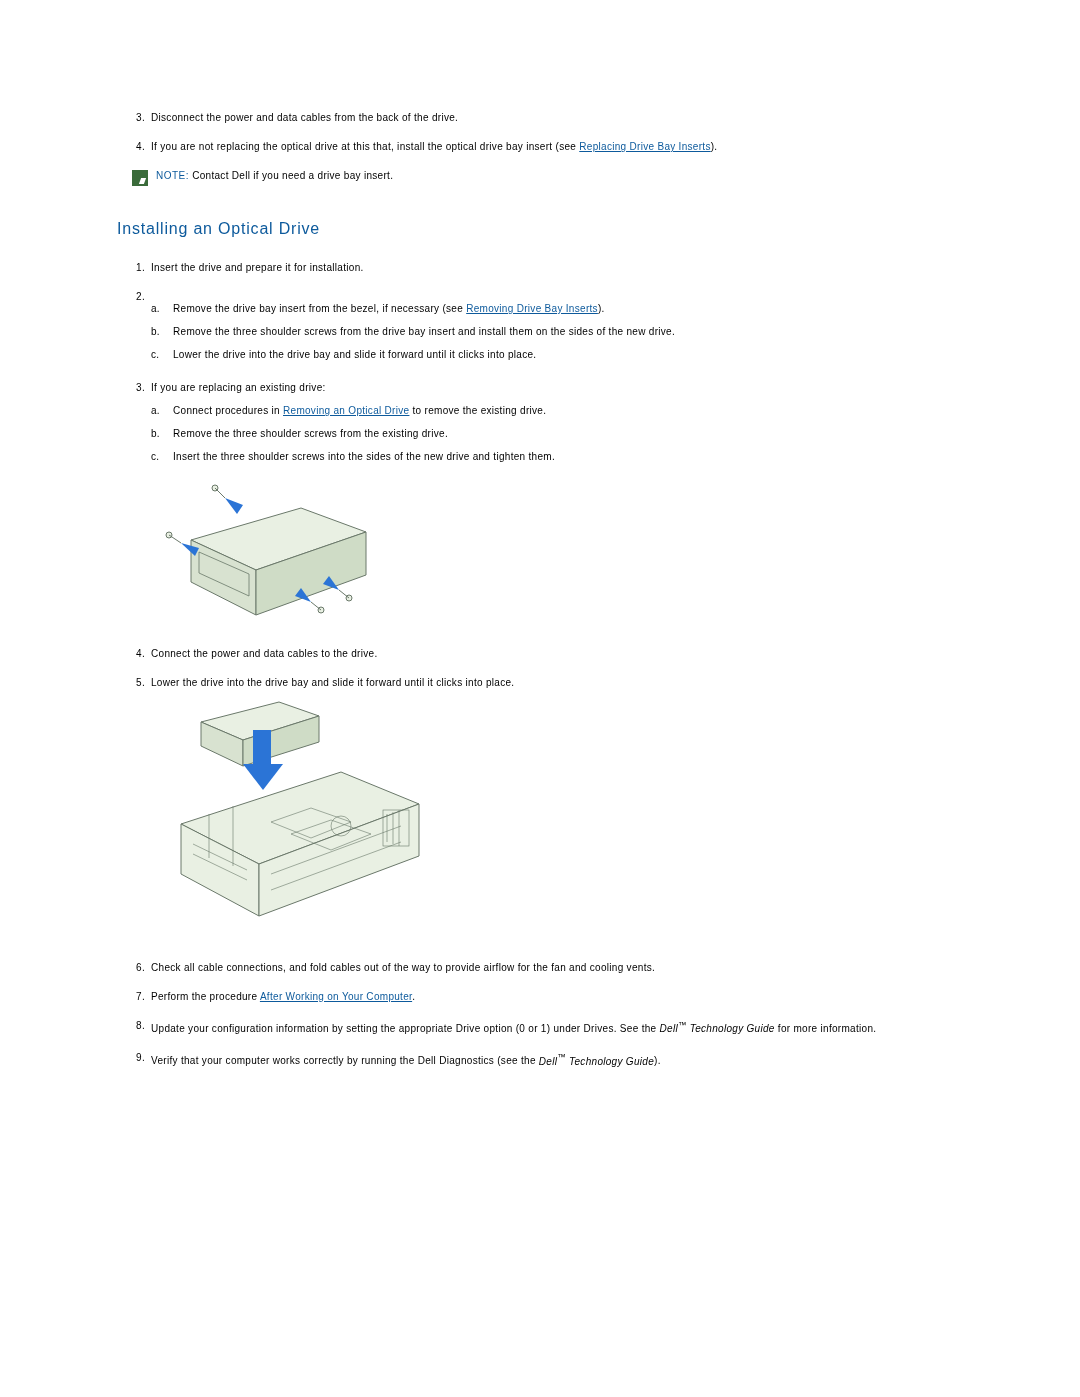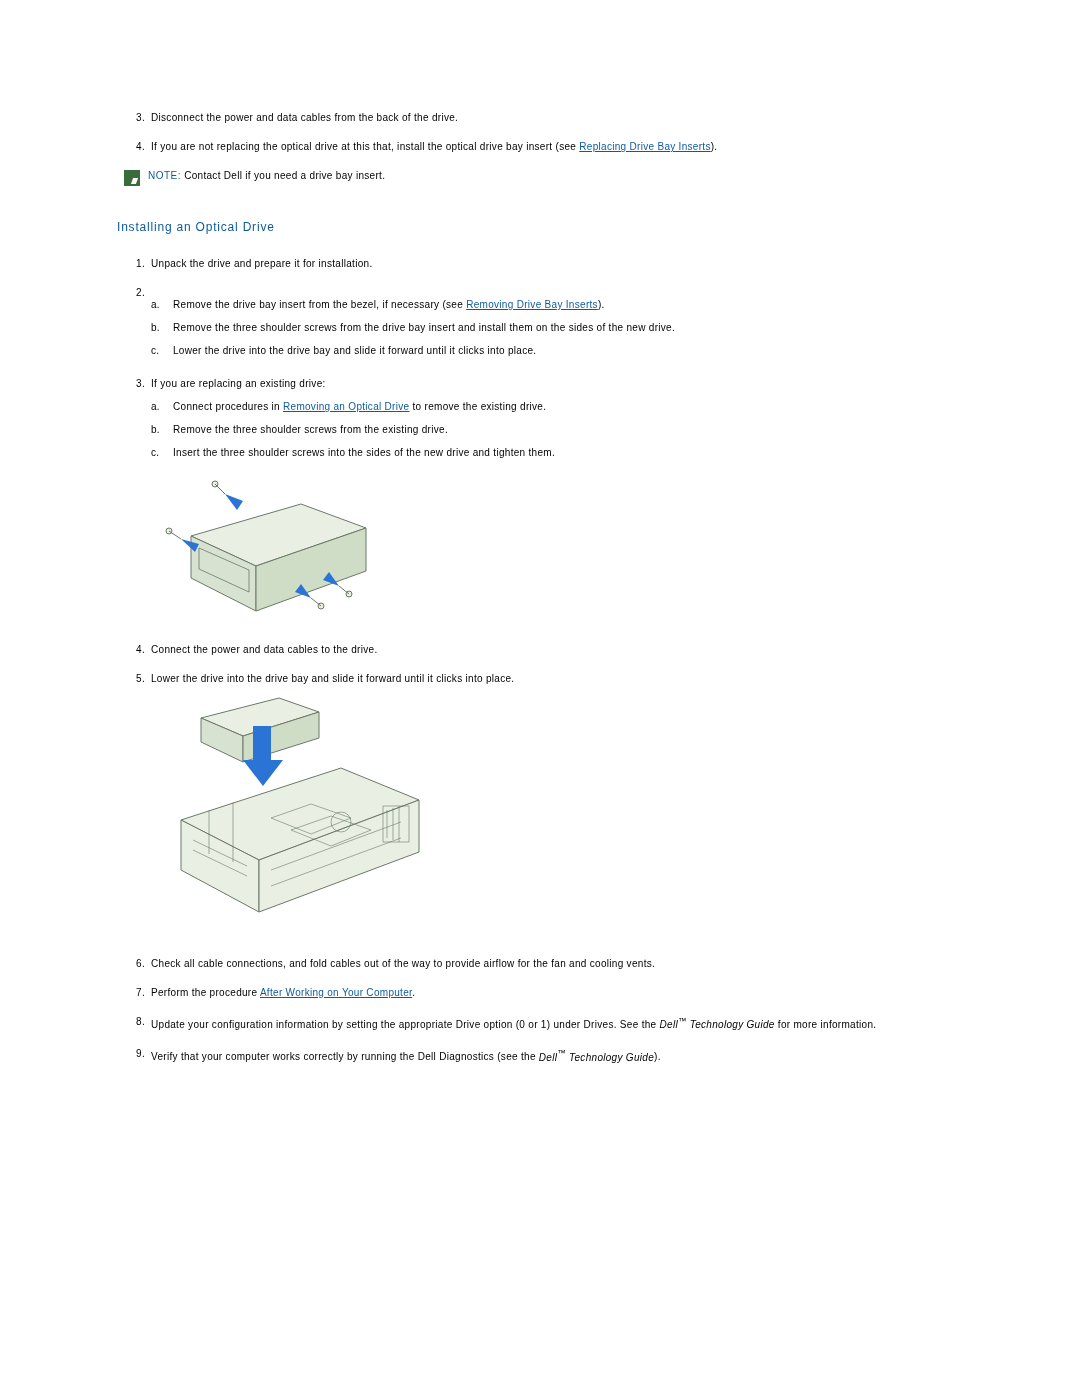--- a/index.html
+++ b/index.html
@@ -40,21 +40,21 @@
   .ol-sub .lbody {
     flex: 1;
   }
   a.link {
     color: #0d5a9c;
     text-decoration: underline;
   }
   .note-row {
     display: flex;
     align-items: flex-start;
-    margin: 8px 0 18px 7px;
+    margin: 8px 0 18px 15px;
   }
   .note-icon {
     width: 16px;
     height: 16px;
     background: #3a6b3a;
     color: #fff;
     font-size: 11px;
     font-weight: bold;
     text-align: center;
     line-height: 16px;
@@ -70,21 +70,21 @@
     background:#fff;
     transform: skewX(-20deg);
   }
   .note-label {
     color: #0d5a9c;
     font-weight: normal;
     letter-spacing: 0.5px;
   }
   h3.section {
     color: #0d5a9c;
-    font-size: 12px;
+    font-size: 16px;
     font-weight: normal;
     margin: 34px 0 24px 0;
     letter-spacing: 0.8px;
   }
   .subtext {
     margin-top: 12px;
   }
   .figure {
     margin: 4px 0 18px 34px;
   }
@@ -113,21 +113,21 @@
     <div>
       <span class="note-label">NOTE:</span><span> Contact Dell if you need a drive bay insert.</span>
     </div>
   </div>
 
   <h3 class="section">Installing an Optical Drive</h3>
 
   <div class="ol-num">
     <div class="num">1.</div>
     <div class="body">
-      <div>Unpack the drive and prepare it for installation.</div>
+      <div>Insert the drive and prepare it for installation.</div>
     </div>
   </div>
 
   <div class="ol-num" style="margin-bottom:6px;">
     <div class="num">2.</div>
     <div class="body">
       <div class="ol-sub">
         <div class="lnum">a.</div>
         <div class="lbody">
           <span>Remove the drive bay insert from the bezel, if necessary (see </span><a href="#" class="link">Removing Drive Bay Inserts</a><span>).</span>

